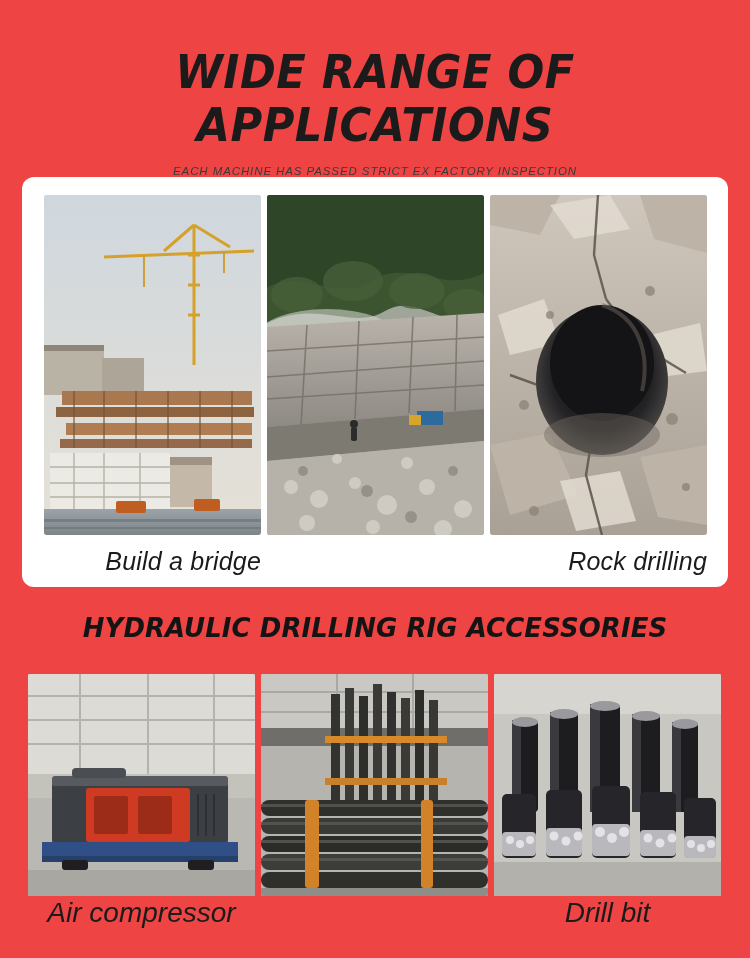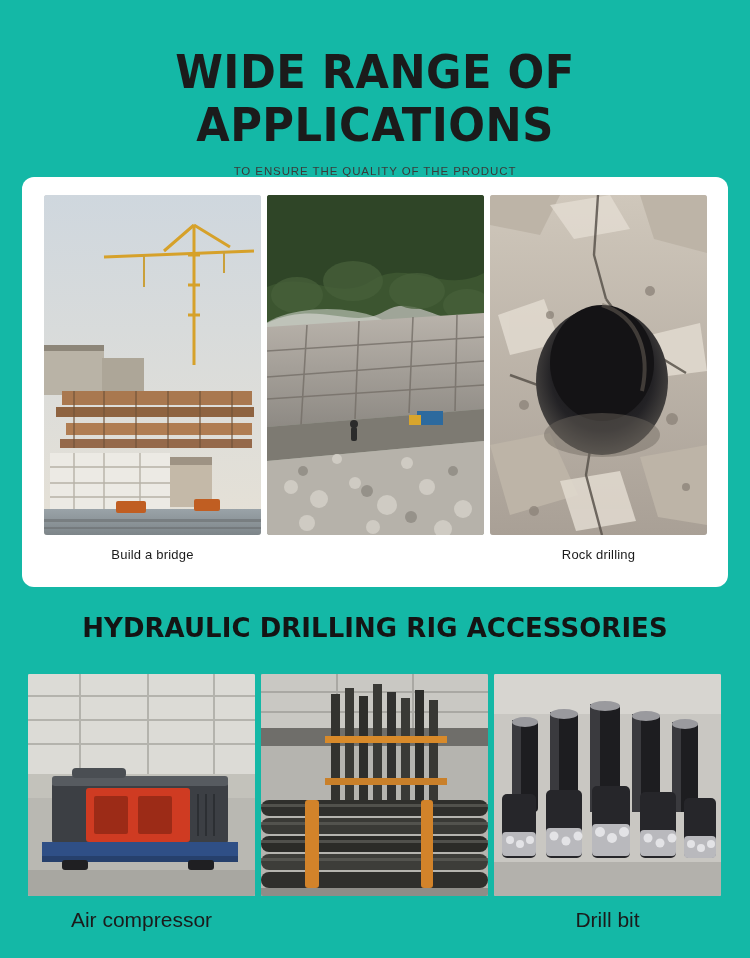--- a/index.html
+++ b/index.html
@@ -7,21 +7,22 @@
     width: 750px;
     height: 958px;
     background: #ffffff;
     font-family: "Liberation Sans", sans-serif;
     overflow: hidden;
   }
   .page {
     position: relative;
     width: 750px;
     height: 958px;
-    background: #14b8a6;
+    background: #ef4444;
+    font-style: italic;
   }
 
   
   .header {
     padding-top: 46px;
     text-align: center;
   }
   .main-title {
     font-family: "DejaVu Sans", sans-serif;
     font-weight: 700;
@@ -78,22 +79,22 @@
     width: 217px;
     height: 340px;
     border-radius: 3px;
     overflow: hidden;
     position: relative;
     background: #cfcfcf;
   }
   .thumb svg { display: block; width: 100%; height: 100%; }
   .caption {
     margin-top: 12px;
-    text-align: center;
-    font-size: 13px;
+    text-align: right;
+    font-size: 25px;
     color: #1b1b1b;
     letter-spacing: 0.2px;
   }
 
   
   .section-title {
     position: absolute;
     left: 0;
     top: 612px;
     width: 750px;
@@ -117,34 +118,35 @@
   .thumb2 {
     width: 227px;
     height: 222px;
     overflow: hidden;
     position: relative;
     background: #d2d2d2;
     border-radius: 2px;
   }
   .thumb2 svg { display: block; width: 100%; height: 100%; }
   .caption2 {
-    margin-top: 12px;
+    margin-top: 1px;
     text-align: center;
-    font-size: 21px;
+    font-size: 28px;
     color: #1b1b1b;
   }
 </style>
 </head>
 <body>
 
 <div class="page">
 
   <div class="header">
     <div class="main-title">WIDE RANGE OF APPLICATIONS</div>
     <div class="sub-lines">
+      <div>EACH MACHINE HAS PASSED STRICT EX FACTORY INSPECTION</div>
       <div>TO ENSURE THE QUALITY OF THE PRODUCT</div>
     </div>
     <div class="rule-wrap">
       <div class="rule"></div>
     </div>
   </div>
 
   <div class="card">
     <div class="card-grid">
 

